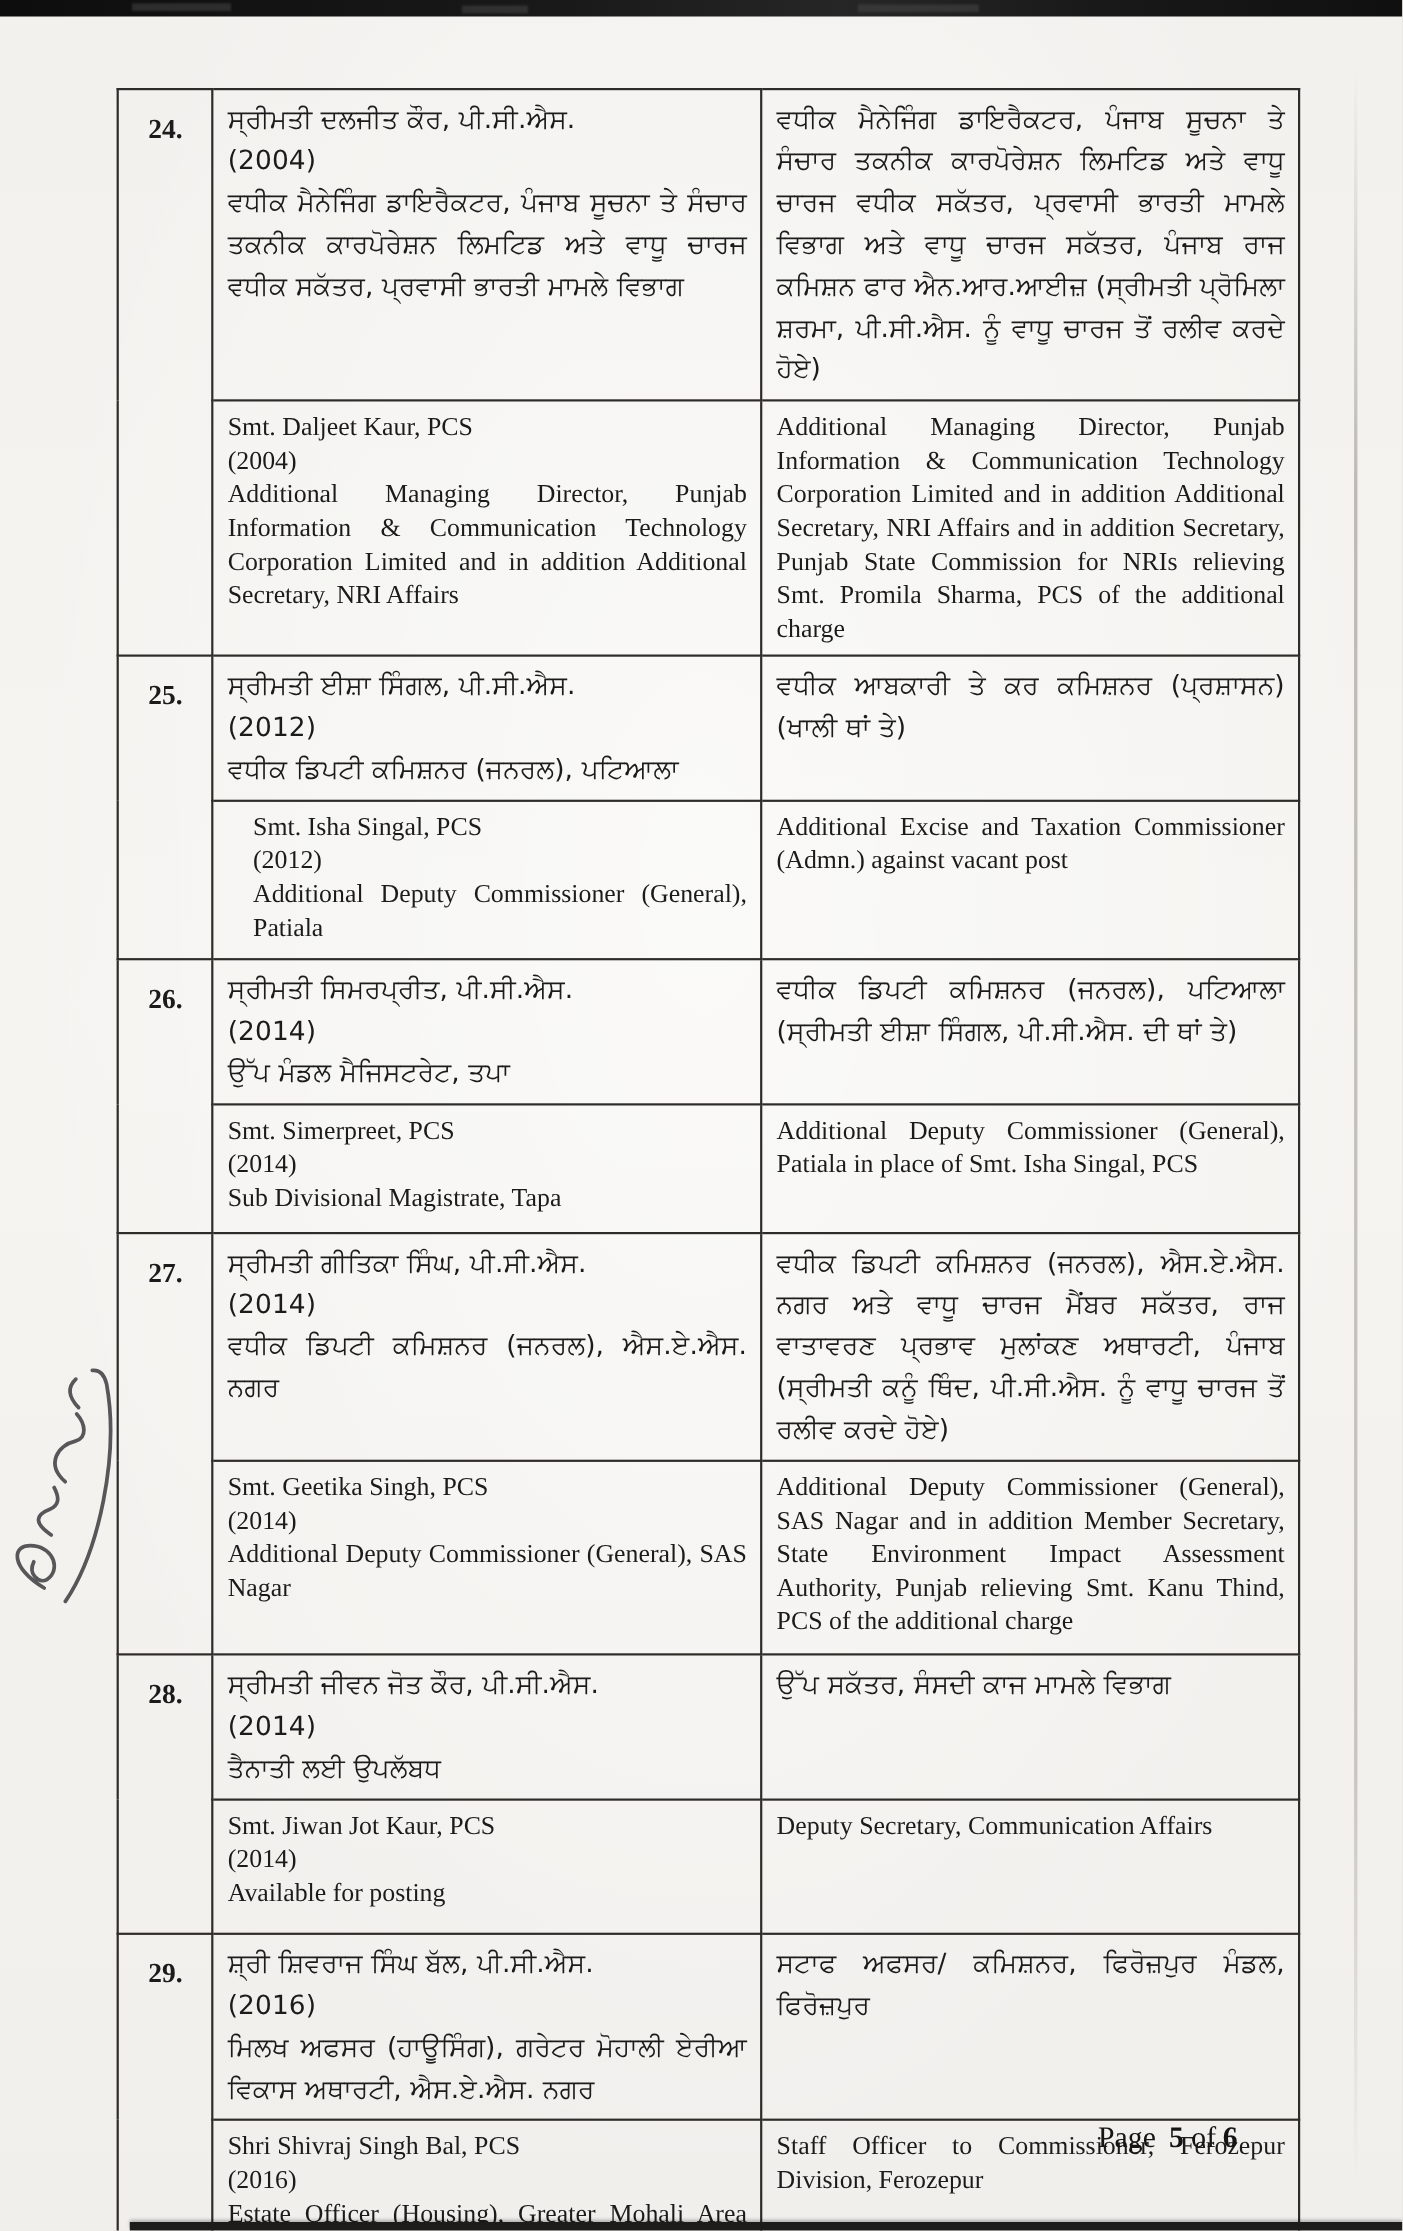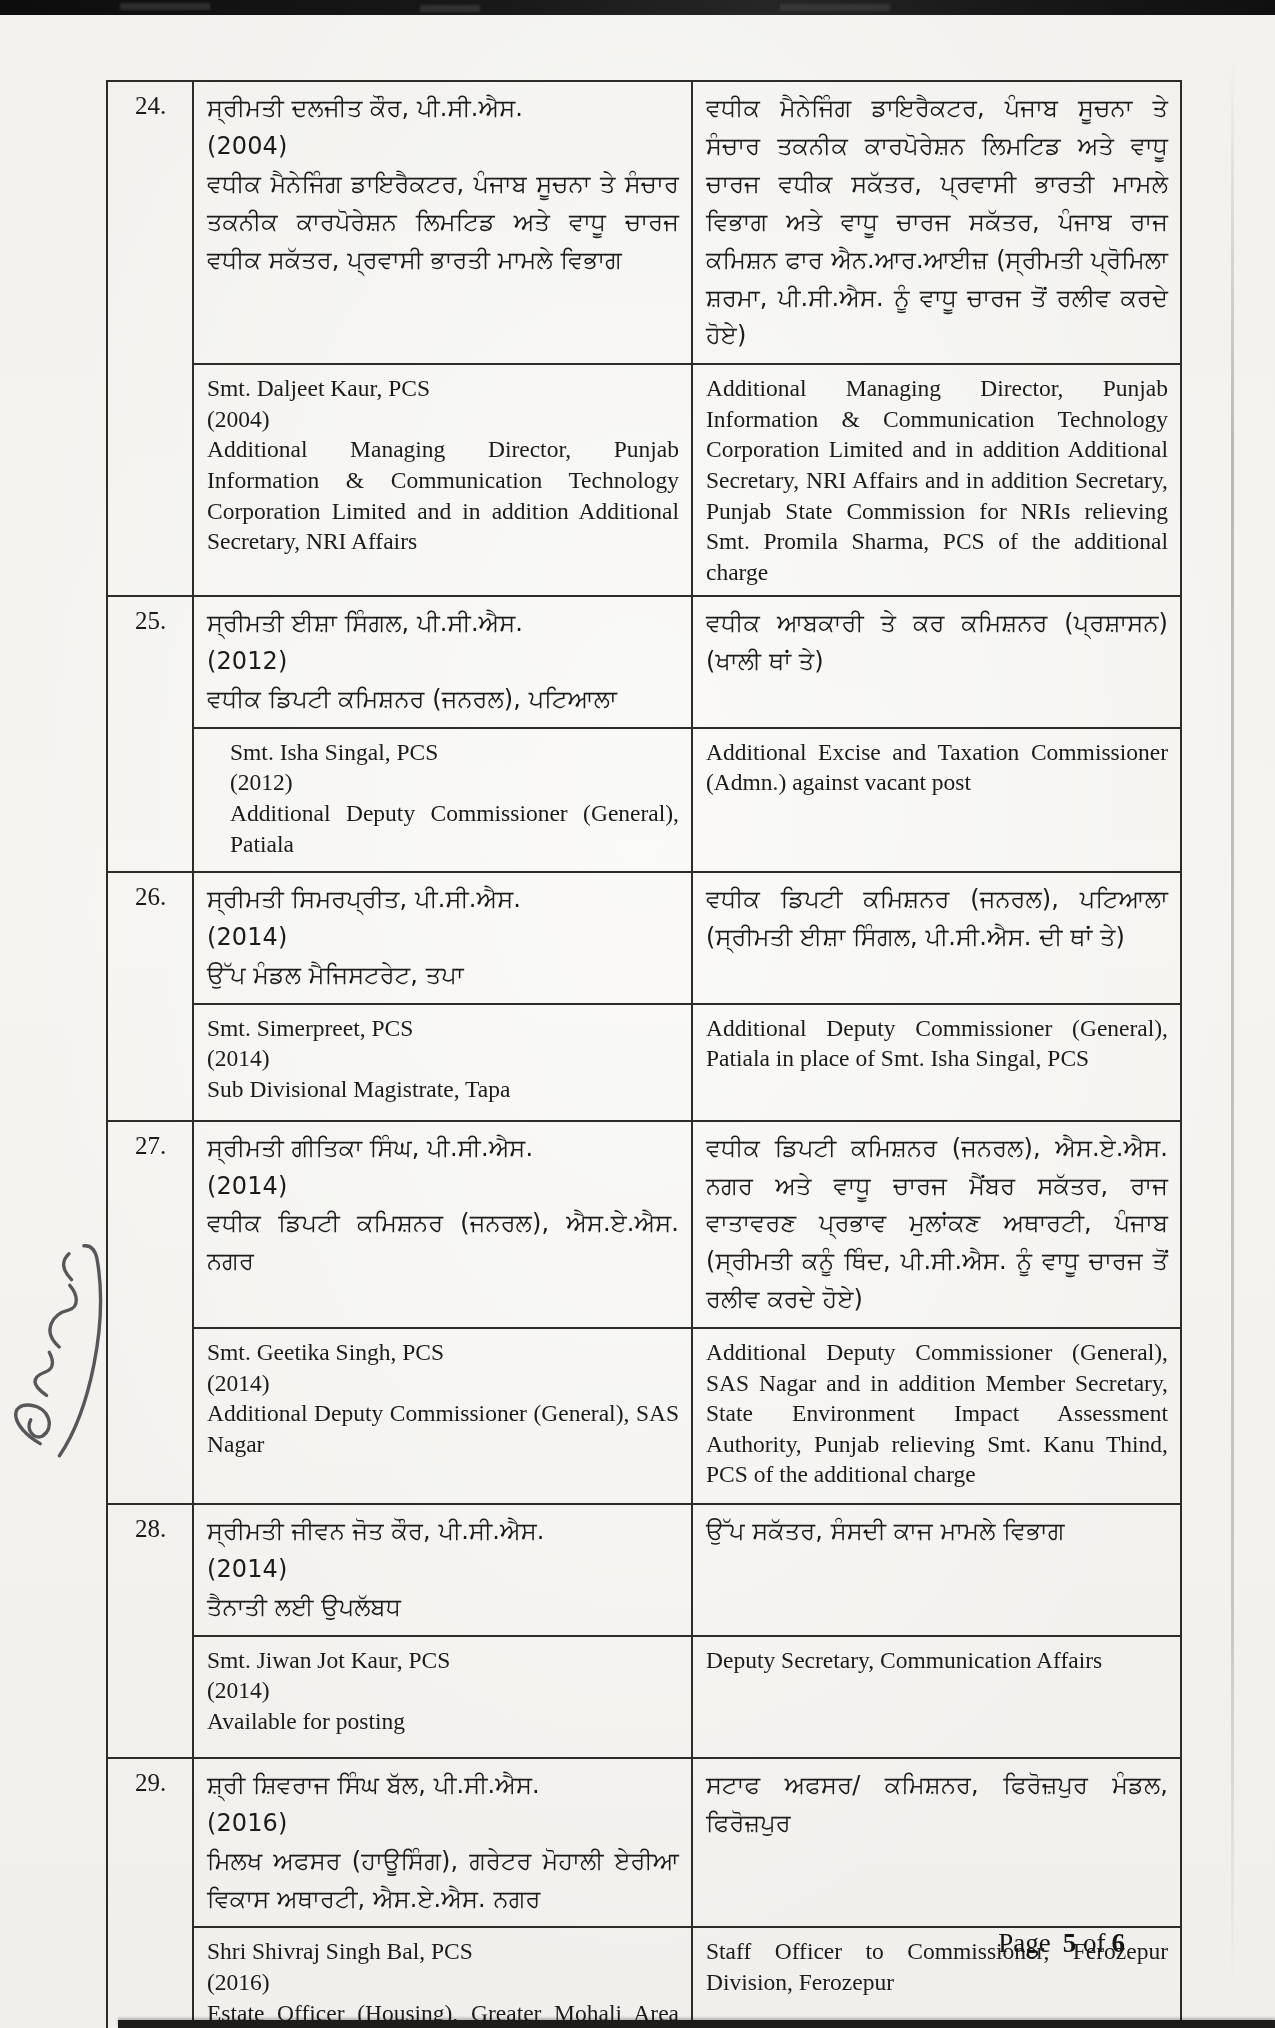--- a/index.html
+++ b/index.html
@@ -25,22 +25,23 @@
   }
   .doc-table{
     position:absolute; left:106px; top:80px; width:1074px;
     border-collapse:collapse; table-layout:fixed;
   }
   .doc-table td{
     border:2px solid #2e2c29; vertical-align:top;
     padding:8px 12px 8px 13px;
   }
   td.no{
-    text-align:center; padding-top:10px; font-size:25px;
+    text-align:center; padding-top:22px; font-size:25px;
     font-family:"Liberation Serif", serif;
+    font-weight:bold;
   }
   td.cell{ text-align:justify; white-space:pre-line; }
   td.pa{
     font-family:"DejaVu Sans", sans-serif;
     font-size:24px; line-height:1.58; letter-spacing:.1px;
   }
   td.en{
     font-family:"Liberation Serif", serif;
     font-size:23.5px; line-height:1.3;margin-left:18px;
   }

